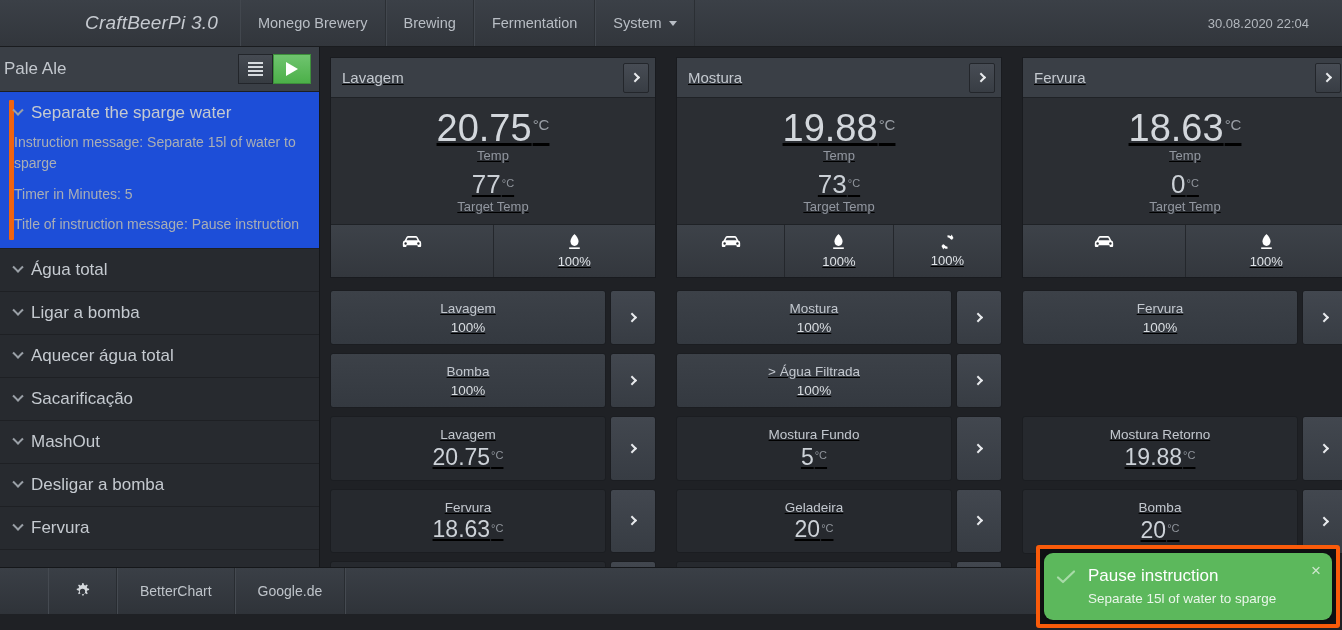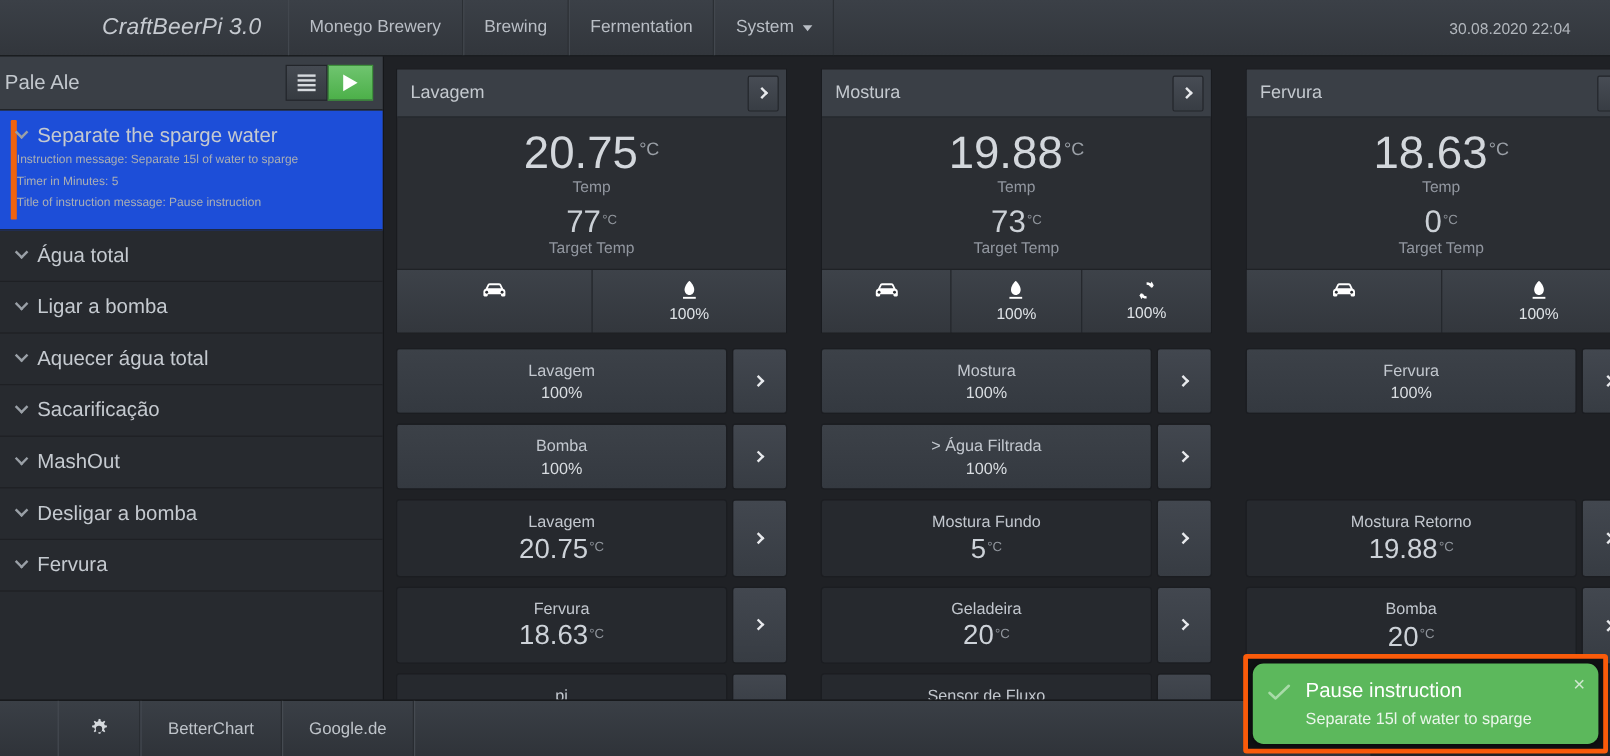--- a/index.html
+++ b/index.html
@@ -112,25 +112,25 @@
     font-size: 17px; color: #c5cad0;
   }
   .chev-d {
     width: 8px; height: 8px;
     border-right: 2px solid #9aa0a7;
     border-bottom: 2px solid #9aa0a7;
     transform: rotate(45deg) translate(-2px, -2px);
     flex: 0 0 8px;
   }
   .step-detail {
-    font-size: 10px; color: #a9aeb5; line-height: 1.52; margin-top: 3px;
-  }
-
-  
-  .columns { flex: 1; display: flex; gap: 8px; overflow: hidden; }
+    font-size: 14px; color: #a9aeb5; line-height: 1.52; margin-top: 9px;
+  }
+
+  
+  .columns { flex: 1; display: flex; gap: 0; overflow: hidden; text-decoration: underline; }
   .column {
     width: 346px; flex: 0 0 346px;
     padding: 10px 10px 0 10px;
     overflow: hidden;
   }
 
   
   .kettle {
     border: 1px solid #191b1f;
     background: #2b2e33;
@@ -198,21 +198,21 @@
     flex: 0 0 46px;
     border: 1px solid #1b1d21;
     border-radius: 3px;
     background: linear-gradient(#42474f, #373c43);
     display: flex; align-items: center; justify-content: center;
     cursor: pointer;
   }
 
   
   .taskbar {
-    position: absolute; bottom: 0; left: 0;
+    position: absolute; bottom: 16px; left: 0;
     width: 1142px; height: 47px;
     background: linear-gradient(#3a3f46, #2f3339);
     border-top: 1px solid #15171a;
     display: flex; align-items: stretch; justify-content: center;
   }
   .tb-spacer { width: 48px; flex: 0 0 48px; }
   .tb-item {
     display: flex; align-items: center; justify-content: center;
     padding: 0 22px;
     border-left: 1px solid #454a51;

